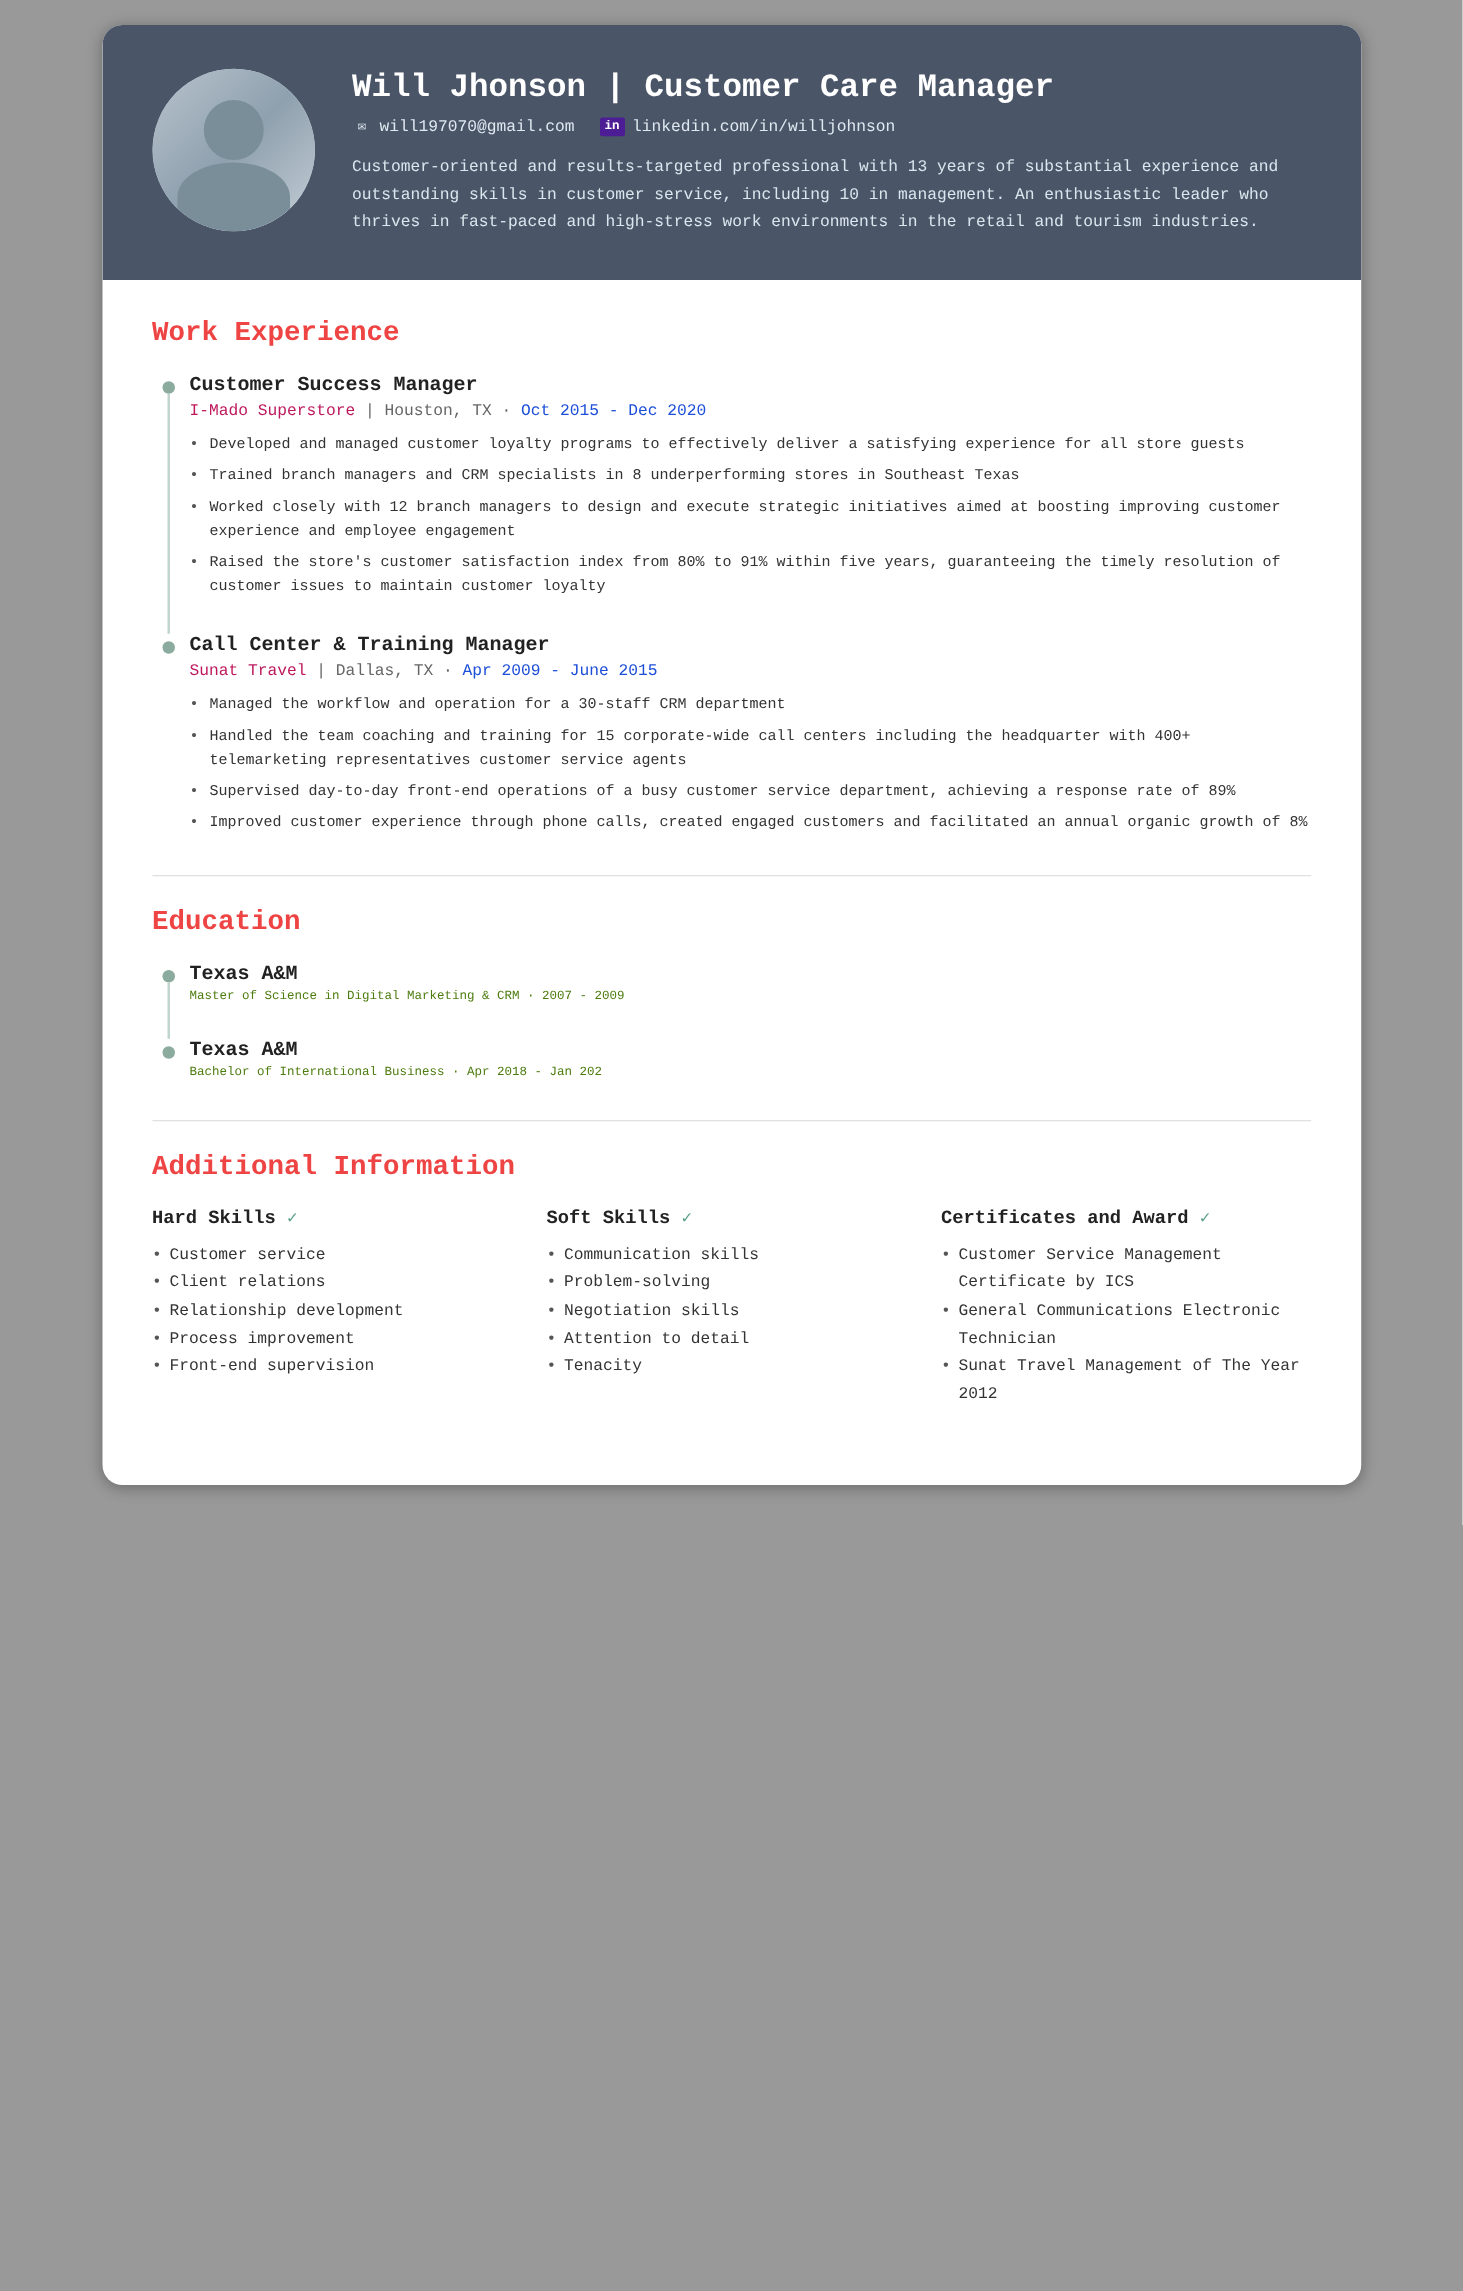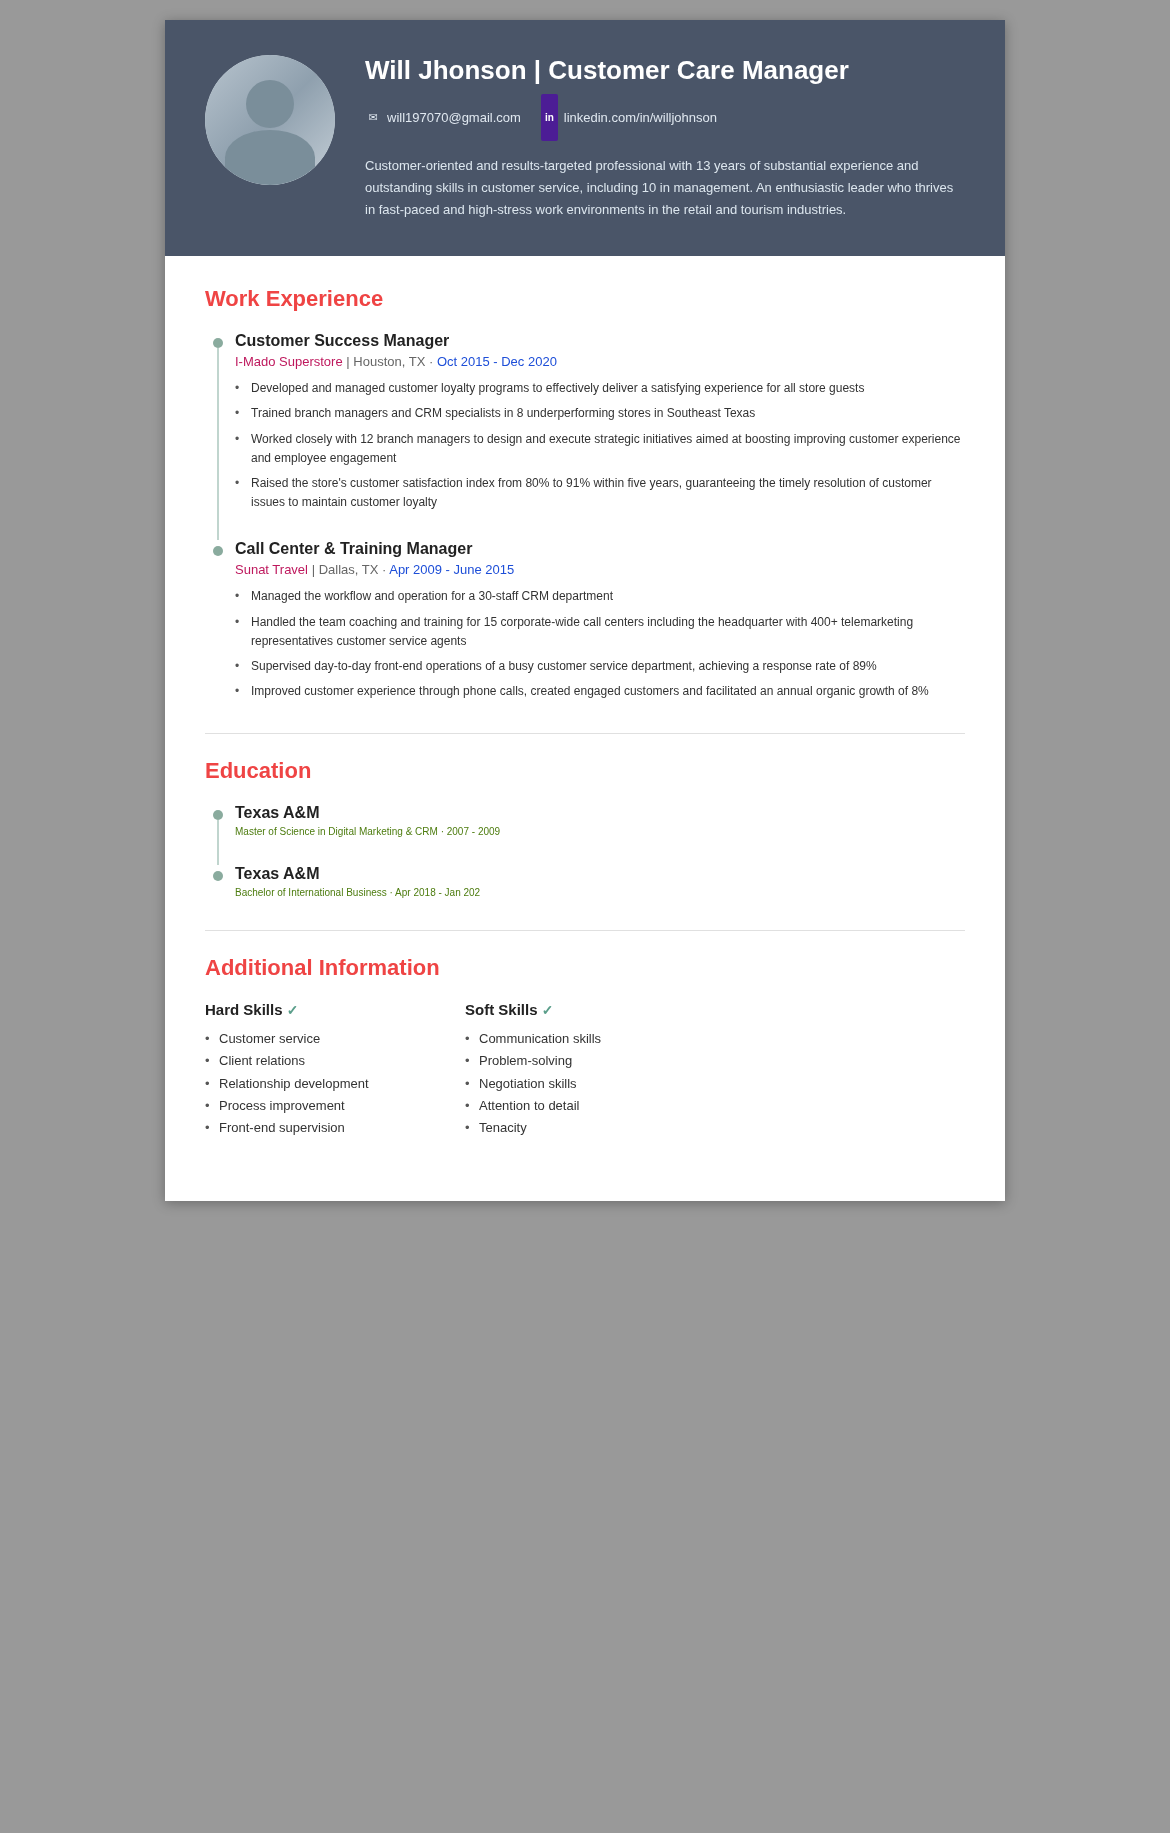--- a/index.html
+++ b/index.html
@@ -6,25 +6,26 @@
     body {
       font-family: Arial, sans-serif;
       background: #999;
       display: flex;
       justify-content: center;
       align-items: flex-start;
       padding: 20px;
       min-height: 100vh;
     }
     .resume-wrapper {
-      width: 840px;
+      width: 1007px;
       background: #fff;
       box-shadow: 0 2px 12px rgba(0,0,0,0.3);
-      border-radius: 0;
+      border-radius: 16px;
       overflow: hidden;
+      font-family: Liberation Mono, monospace;
     }
     
     .header {
       background: #4a5568;
       padding: 35px 40px;
       display: flex;
       align-items: flex-start;
       gap: 30px;
     }
     .avatar-wrapper {
@@ -96,21 +97,21 @@
       display: inline-flex;
       align-items: center;
       justify-content: center;
       font-size: 11px;
     }
     .linkedin-badge {
       background: #4c1d95;
       color: white;
       font-size: 10px;
       font-weight: bold;
-      padding: 18px 4px;
+      padding: 2px 4px;
       border-radius: 2px;
     }
     .header-summary {
       color: #dce6ee;
       font-size: 13px;
       line-height: 1.7;
     }
     
     .main-content {
       padding: 30px 40px;
@@ -364,18 +365,29 @@
           </div>
           <ul class="skills-list">
             <li>Communication skills</li>
             <li>Problem-solving</li>
             <li>Negotiation skills</li>
             <li>Attention to detail</li>
             <li>Tenacity</li>
           </ul>
         </div>
 
+        <div class="skills-col">
+          <div class="skills-col-title">
+            <span>Certificates and Award</span>
+            <span class="check-mark"> ✓</span>
+          </div>
+          <ul class="skills-list">
+            <li>Customer Service Management Certificate by ICS</li>
+            <li>General Communications Electronic Technician</li>
+            <li>Sunat Travel Management of The Year 2012</li>
+          </ul>
+        </div>
 
       </div>
     </div>
 
   </div>
 </div>
 
 </body></html>

